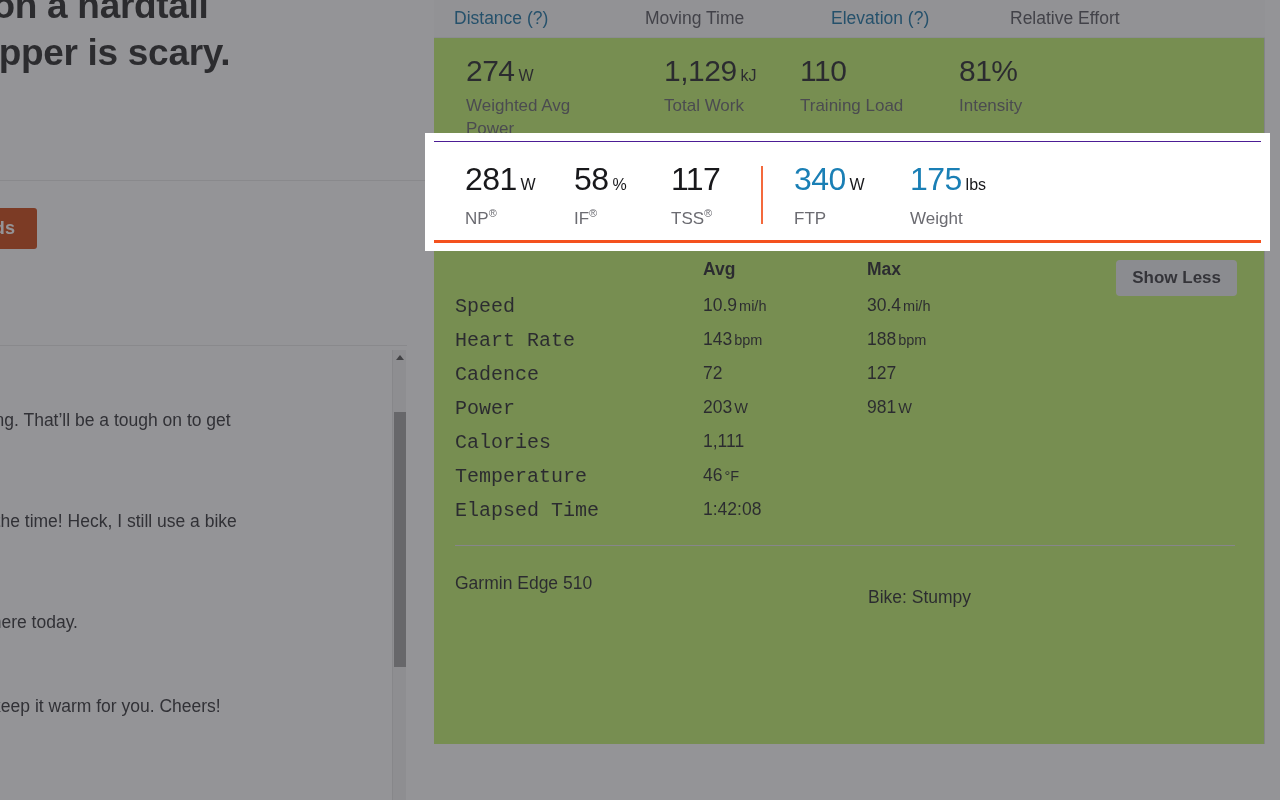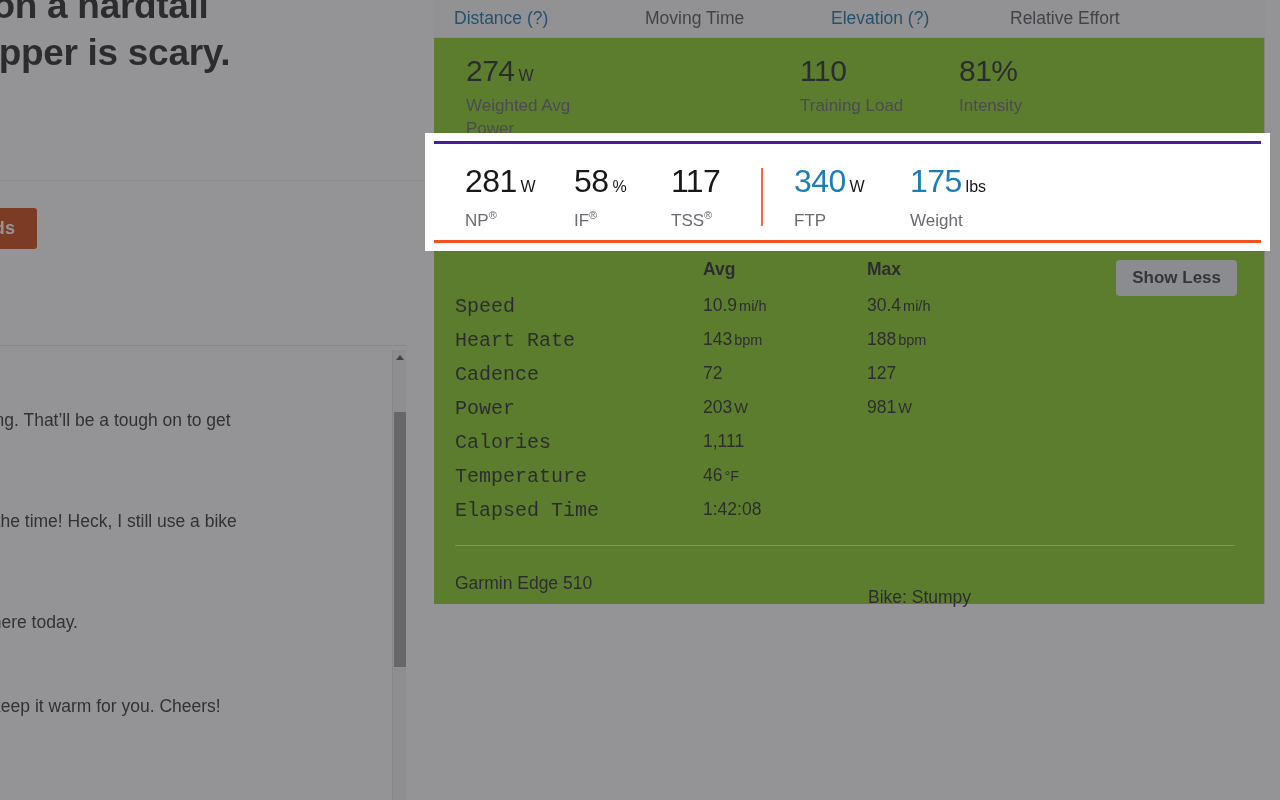--- a/index.html
+++ b/index.html
@@ -60,22 +60,22 @@
     content: ""; border-left: 4px solid transparent; border-right: 4px solid transparent;
     border-bottom: 5px solid #4a4a4a;
   }
   .sb-thumb {
     position: absolute; left: 1px; top: 62px; width: 12px; height: 255px;
     background: #9c9c9c; border-radius: 0;
   }
 
   
   .main-card {
-    position: absolute; left: 434px; top: 0; width: 831px; height: 604px;
-    background: #84cc16; border-right: 1px solid #d9dade;
+    position: absolute; left: 434px; top: 0; width: 831px; height: 744px;
+    background: #bef264; border-right: 1px solid #d9dade;
   }
   .tabstrip {
     position: absolute; left: 0; top: 0; width: 831px; height: 38px;
     background: #fafafa; border-bottom: 1px solid #eceef0;
     display: flex; align-items: center;
   }
   .tab {
     font-size: 17.5px; color: #4b4b52; white-space: nowrap;
   }
   .tab.link { color: #0b6a9e; }
@@ -120,21 +120,21 @@
   .scrim { position: absolute; inset: 0; background: rgba(61,61,66,0.55); pointer-events: none; }
 
   
   .spotlight {
     position: absolute; left: 425px; top: 133px; width: 845px; height: 118px;
     background: #ffffff; padding: 8px 9px;
   }
   .spotlight-inner {
     position: relative; width: 100%; height: 100%;
     background: #ffffff;
-    border-top: 3px solid #4c1d95;
+    border-top: 1px solid #4c1d95;
     border-bottom: 3px solid #f4511e;
   }
   .hl-stat { position: absolute; top: 21px; }
   .hl-val { font-size: 32px; line-height: 1; letter-spacing: -0.6px; color: #18181b; }
   .hl-val.blue { color: #1a7fb5; }
   .hl-unit { font-size: 16px; color: #18181b; margin-left: 4px; }
   .hl-lab { margin-top: 12px; font-size: 17px; color: #6b6b71; }
   .hl-lab .reg { font-size: 11px; vertical-align: super; }
   .h0 { left: 31px; }
   .h1 { left: 140px; }
@@ -179,20 +179,24 @@
         <div class="tab tab-1">Moving Time</div>
         <div class="tab link tab-2">Elevation (?)</div>
         <div class="tab tab-3">Relative Effort</div>
       </div>
 
       <div class="summary-row">
         <div class="sum-stat s0">
           <span class="sum-val">274</span><span class="sum-unit">W</span>
           <div class="sum-lab">Weighted Avg Power</div>
         </div>
+        <div class="sum-stat s1">
+          <span class="sum-val">1,129</span><span class="sum-unit">kJ</span>
+          <div class="sum-lab">Total Work</div>
+        </div>
         <div class="sum-stat s2">
           <span class="sum-val">110</span><span class="sum-unit"></span>
           <div class="sum-lab">Training Load</div>
         </div>
         <div class="sum-stat s3">
           <span class="sum-val">81%</span><span class="sum-unit"></span>
           <div class="sum-lab">Intensity</div>
         </div>
       </div>
 

